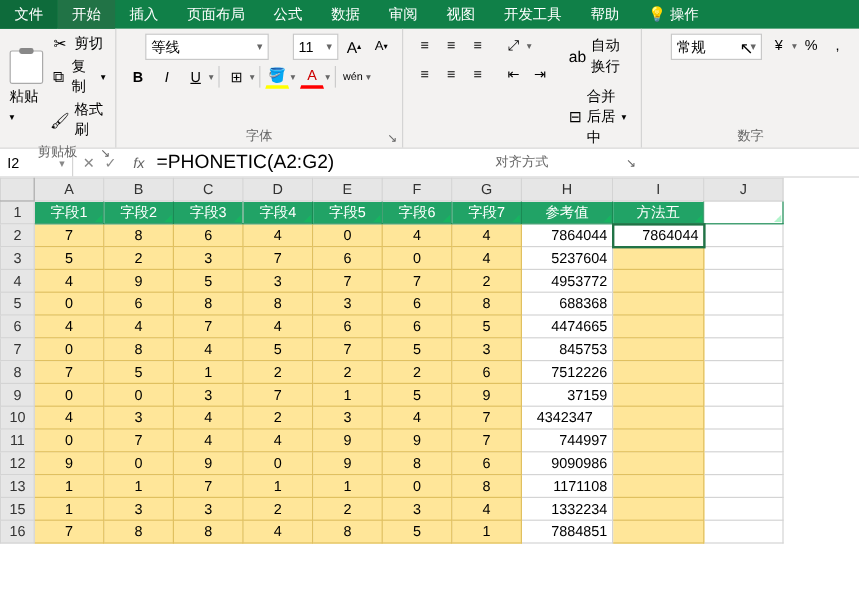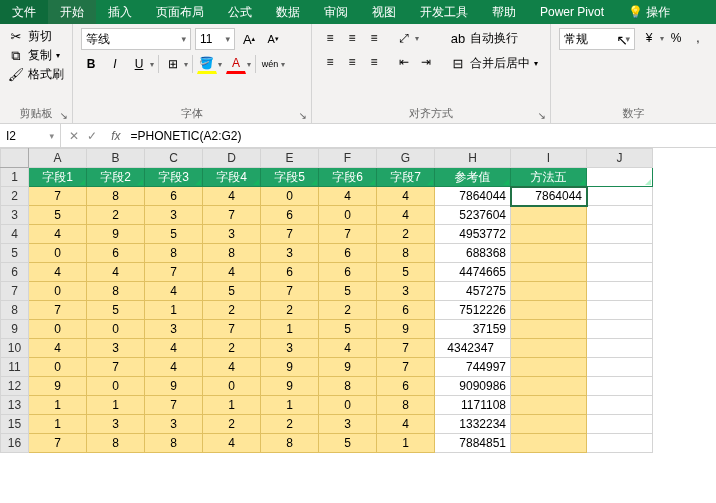--- a/index.html
+++ b/index.html
@@ -18,21 +18,21 @@
 
 .clip-left { display: flex; flex-direction: column; align-items: center; justify-content: center; width: 34px; }
 .clip-right { display: flex; flex-direction: column; gap: 2px; font-size: 12px; }
 .clip-right .item { display: flex; align-items: center; gap: 4px; }
 .icon { width: 16px; height: 16px; display: inline-flex; align-items: center; justify-content: center; font-size: 13px; }
 .paste-icon { width: 28px; height: 28px; background: #fff; border: 1px solid #aaa; border-radius: 2px; position: relative; }
 .paste-icon::after { content: ""; position: absolute; top: -3px; left: 7px; width: 12px; height: 5px; background: #888; border-radius: 2px; }
 
 .font-body { display: flex; flex-direction: column; gap: 4px; width: 222px; }
 .font-row { display: flex; gap: 4px; align-items: center; }
-.sel { background: #fff; border: 1px solid #c8c8c8; height: 22px; display: flex; align-items: center; padding: 0 4px; font-size: 12px; }
+.sel { background: #fff; border: 1px solid #c8c8c8; height: 22px; display: flex; align-items: center; padding: 0 4px; font-size: 12px; margin-left: 16px; }
 .sel .caret { margin-left: auto; font-size: 9px; color: #666; }
 .fontname { width: 110px; }
 .fontsize { width: 40px; }
 .sqbtn { width: 20px; height: 20px; display: flex; align-items: center; justify-content: center; border: 1px solid transparent; }
 .btn-drop { display: flex; align-items: center; }
 .btn-drop .caret { font-size: 8px; color: #666; margin-left: 1px; }
 
 .align-body { display: flex; gap: 10px; }
 .align-col { display: flex; flex-direction: column; gap: 4px; }
 .align-row { display: flex; gap: 2px; }
@@ -40,21 +40,21 @@
 
 .num-body { display: flex; flex-direction: row; gap: 4px; align-items: flex-start; }
 .num-sel { width: 76px; position: relative; }
 .cursor-ptr { position: absolute; right: 6px; top: 3px; font-size: 14px; pointer-events: none; }
 
 .fbar { display: flex; align-items: center; height: 24px; border-bottom: 1px solid #d4d4d4; background: #fff; }
 .namebox { width: 61px; border-right: 1px solid #d4d4d4; padding: 0 6px; display: flex; align-items: center; height: 100%; }
 .namebox .caret { margin-left: auto; font-size: 9px; color: #888; }
 .fxbtns { display: flex; gap: 8px; padding: 0 8px; color: #888; }
 .fxlabel { font-style: italic; color: #666; padding: 0 6px; }
-.formula-input { flex: 1; border: none; padding: 0 4px; font-size: 12px; outline: none; }
+.formula-input { flex: 1; border: none; padding: 0 4px; font-size: 16px; outline: none; }
 
 .grid-wrap { overflow: auto; height: 355px; position: relative; }
 table { border-collapse: collapse; table-layout: fixed; }
 th, td { border: 1px solid #d4d4d4; height: 19px; font-size: 12px; text-align: center; font-weight: normal; }
 .corner { width: 28px; background: #e6e6e6; border-right: 1px solid #aaa; border-bottom: 1px solid #aaa; }
 .colhdr { background: #e6e6e6; color: #333; width: 66px; }
 .colhdr.narrow { width: 58px; }
 .colhdr.wide { width: 76px; }
 .rowhdr { background: #e6e6e6; color: #333; width: 28px; }
 .hdr-row td { background: #21a366; color: #fff; border-color: #1a8a54; position: relative; }
@@ -70,27 +70,30 @@
   <div class="tab file">文件</div>
   <div class="tab active">开始</div>
   <div class="tab">插入</div>
   <div class="tab">页面布局</div>
   <div class="tab">公式</div>
   <div class="tab">数据</div>
   <div class="tab">审阅</div>
   <div class="tab">视图</div>
   <div class="tab">开发工具</div>
   <div class="tab">帮助</div>
-  <div class="tab">Power Pivot</div>
   <div class="tab">💡 <span>操作</span></div>
 </div>
 
 <div class="ribbon">
   <div class="group">
     <div class="group-body">
+      <div class="clip-left">
+        <div class="paste-icon"></div>
+        <div style="font-size:12px;margin-top:2px;"><span>粘贴</span> <span class="caret" style="font-size:8px;">▾</span></div>
+      </div>
       <div class="clip-right">
         <div class="item">
             <span class="icon">✂</span>
             <span>剪切</span>
           </div>
         <div class="item">
             <span class="icon">⧉</span>
             <span>复制</span> 
             <span class="caret" style="font-size:8px;">▾</span>
           </div>
@@ -314,21 +317,21 @@
         </tr>
         <tr>
           <th class="rowhdr">7</th>
           <td class="data-cell" style="">0</td>
           <td class="data-cell" style="">8</td>
           <td class="data-cell" style="">4</td>
           <td class="data-cell" style="">5</td>
           <td class="data-cell" style="">7</td>
           <td class="data-cell" style="">5</td>
           <td class="data-cell" style="">3</td>
-          <td class="ref-cell" style="text-align:right;padding-right:4px;">457275</td>
+          <td class="ref-cell" style="text-align:right;padding-right:4px;">845753</td>
           <td class="data-cell" style="text-align:right;padding-right:4px;"></td>
           <td></td>
         </tr>
         <tr>
           <th class="rowhdr">8</th>
           <td class="data-cell" style="">7</td>
           <td class="data-cell" style="">5</td>
           <td class="data-cell" style="">1</td>
           <td class="data-cell" style="">2</td>
           <td class="data-cell" style="">2</td>

